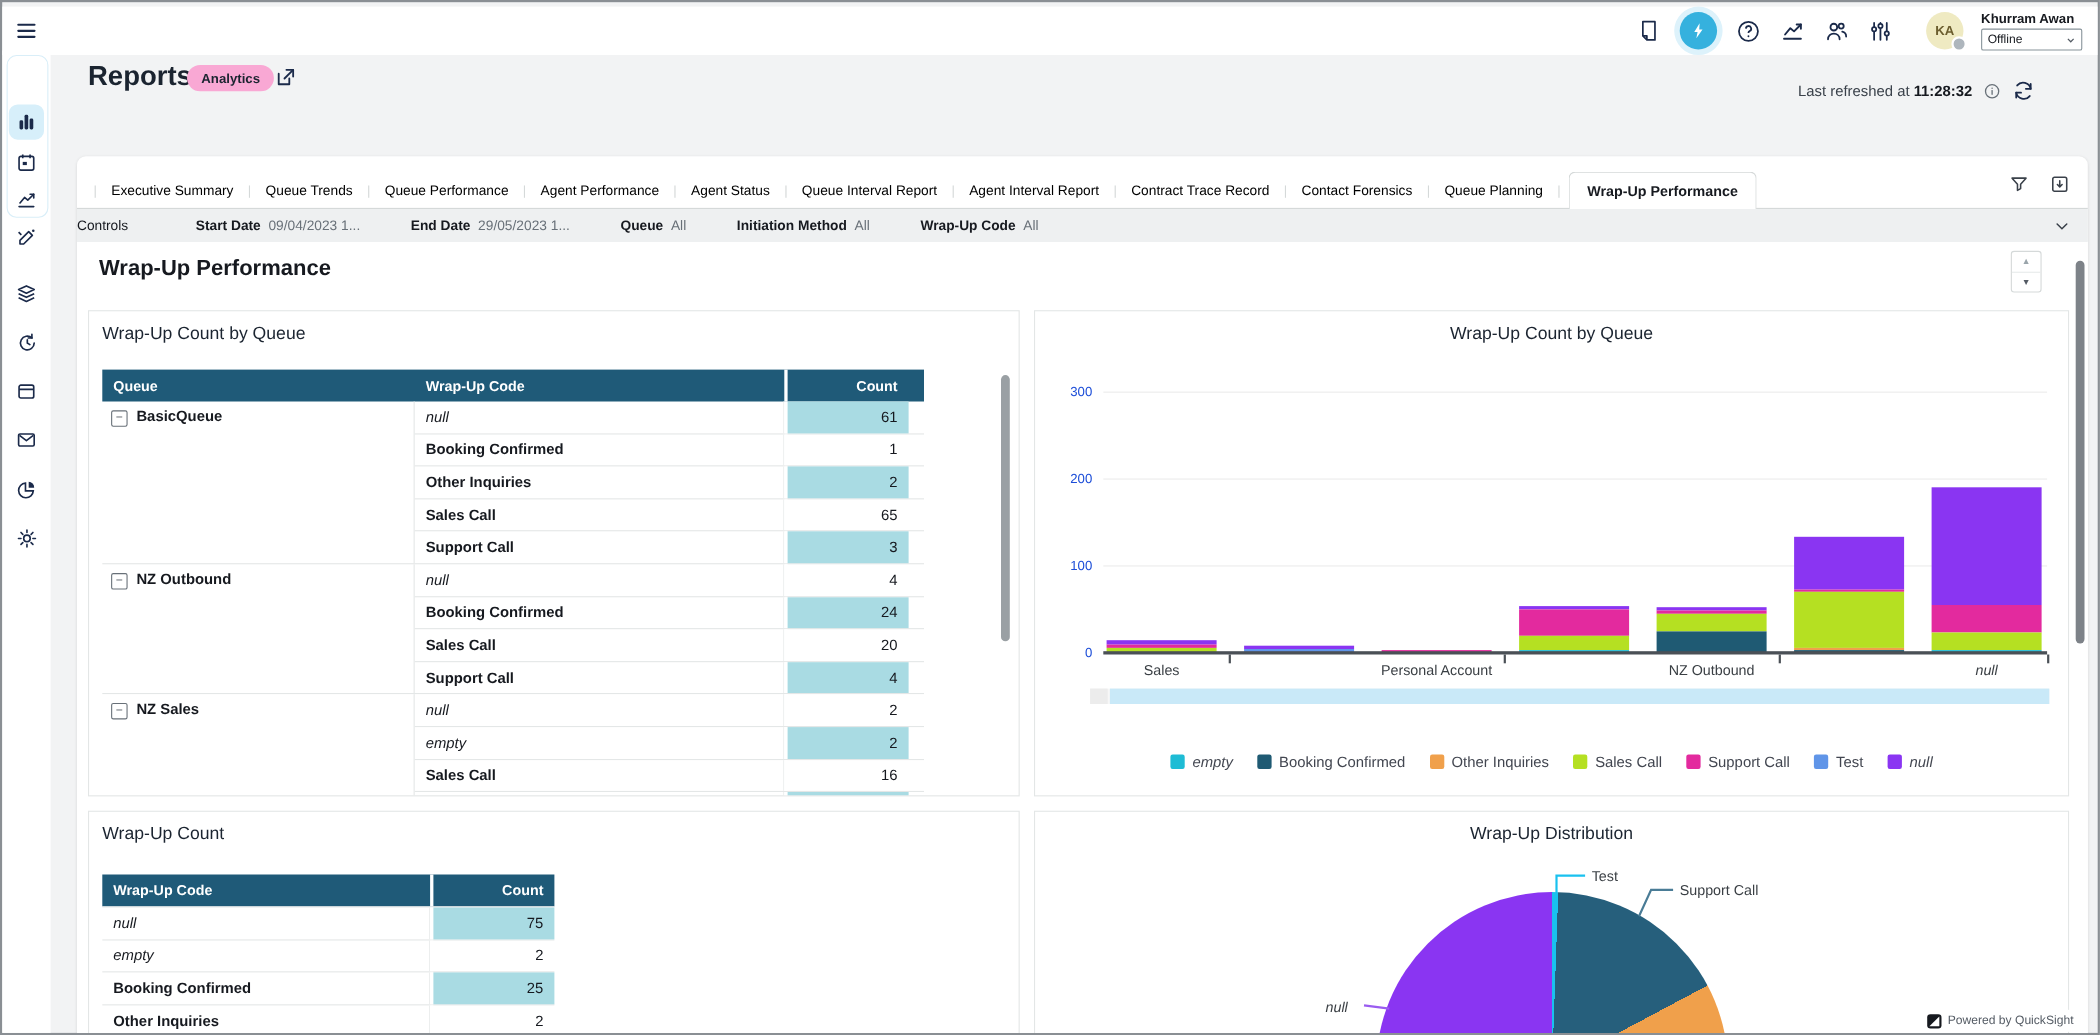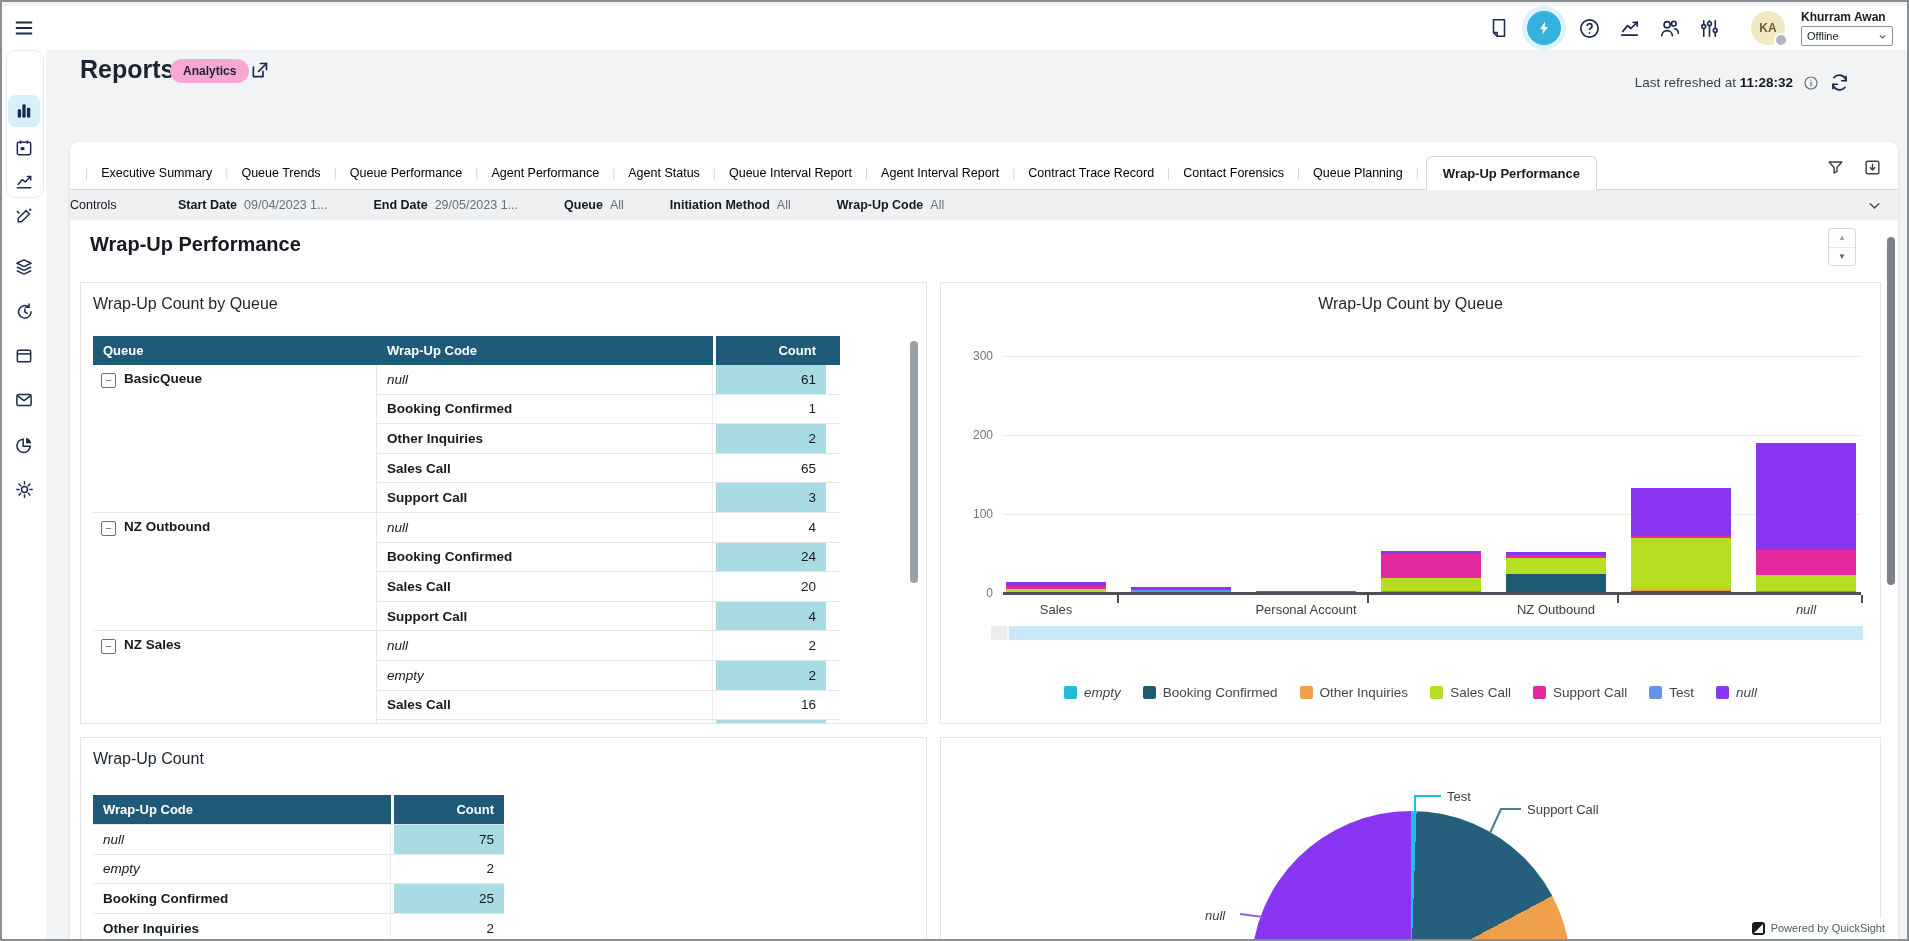--- a/index.html
+++ b/index.html
@@ -87,21 +87,21 @@
   .codecell{box-sizing:border-box;padding:0 10px;font-weight:bold;border-right:1px solid #eceeee;height:100%;display:flex;align-items:center;}
   .codecell.it{font-style:italic;font-weight:normal;}
   .gapcell{width:3px;height:100%;background:#fff;flex:none;}
   .countcell{box-sizing:border-box;padding:0 10px;height:100%;display:flex;align-items:center;justify-content:flex-end;}
   .countcell.hl{background:#a9dbe3;}
   .t-scrollbar{position:absolute;width:8px;background:#9aa0a4;border-radius:4px;cursor:pointer;}
   
   .bar-plot{position:absolute;left:62px;top:45px;width:858px;height:265px;}
   .gridline{position:absolute;left:0;width:100%;height:1px;background:#ececec;}
   .baseline{position:absolute;left:62px;width:858px;top:309px;height:3px;background:#4a5056;}
-  .ytick{position:absolute;width:44px;text-align:right;font-size:12px;color:#737373;left:8px;}
+  .ytick{position:absolute;width:44px;text-align:right;font-size:12px;color:#1d4ed8;left:8px;}
   .bar{position:absolute;bottom:0;width:100px;display:flex;flex-direction:column-reverse;cursor:pointer;}
   .seg{width:100%;}
   .xtick{position:absolute;top:312px;width:2px;height:8px;background:#4a5056;}
   .xlab{position:absolute;top:319px;width:170px;text-align:center;font-size:13px;color:#3a3f44;}
   .xlab.it{font-style:italic;}
   .h-scroll-track{position:absolute;left:50px;top:343px;width:872px;height:14px;background:#f7f7f7;display:flex;}
   .h-scroll-btn{width:16px;height:14px;background:#ececec;flex:none;}
   .h-scroll-thumb{flex:1;background:#c9e9f8;margin-left:2px;}
   .axis-label{position:absolute;left:0;right:0;top:360px;text-align:center;font-size:14px;color:#16191f;}
   .legend{position:absolute;left:0;right:0;top:402px;display:flex;justify-content:center;gap:22px;font-size:13.5px;color:#424650;}
@@ -594,20 +594,21 @@
               <span class="legend-text">null</span>
             </div>
           </div>
       <div class="xtick" style="left: 176px;"></div>
           <div class="xtick" style="left: 426px;"></div>
           <div class="xtick" style="left: 676px;"></div>
           <div class="xtick" style="left: 920px;"></div>
         </div>
 
       <div class="panel" id="panel-pie">
+        <div class="panel-title centered">Wrap-Up Distribution</div>
         <div class="pie" style="background: conic-gradient(rgb(25, 193, 239) 0deg, rgb(25, 193, 239) 2deg, rgb(38, 95, 124) 2deg, rgb(38, 95, 124) 62deg, rgb(240, 160, 75) 62deg, rgb(240, 160, 75) 178deg, rgb(227, 42, 158) 178deg, rgb(227, 42, 158) 186deg, rgb(138, 53, 242) 186deg, rgb(138, 53, 242) 360deg);"></div>
         <svg class="pie-leaders" width="941" height="212">
           <polyline points="474,78 474,58 500,58" fill="none" stroke="#19c1ef" stroke-width="2"></polyline>
           <polyline points="549,95 560,71 580,71" fill="none" stroke="#4a7c96" stroke-width="2"></polyline>
           <polyline points="299,176 322,179" fill="none" stroke="#9a5cf0" stroke-width="2"></polyline>
         </svg>
         <div class="pie-label" style="left:506px;top:51px">Test</div>
         <div class="pie-label" style="left:586px;top:64px">Support Call</div>
         <div class="pie-label it" style="left:264px;top:170px">null</div>
       </div>

